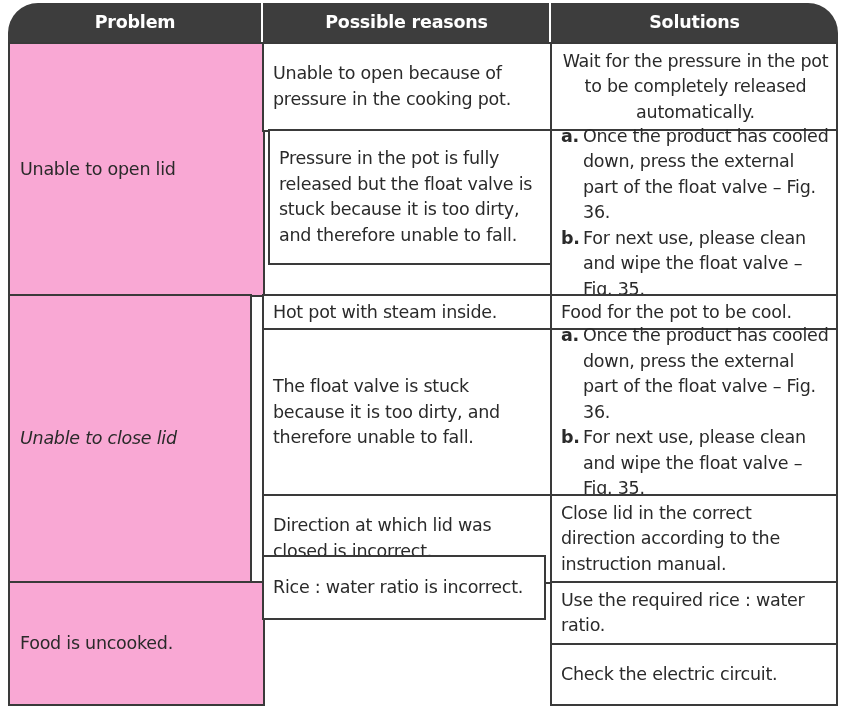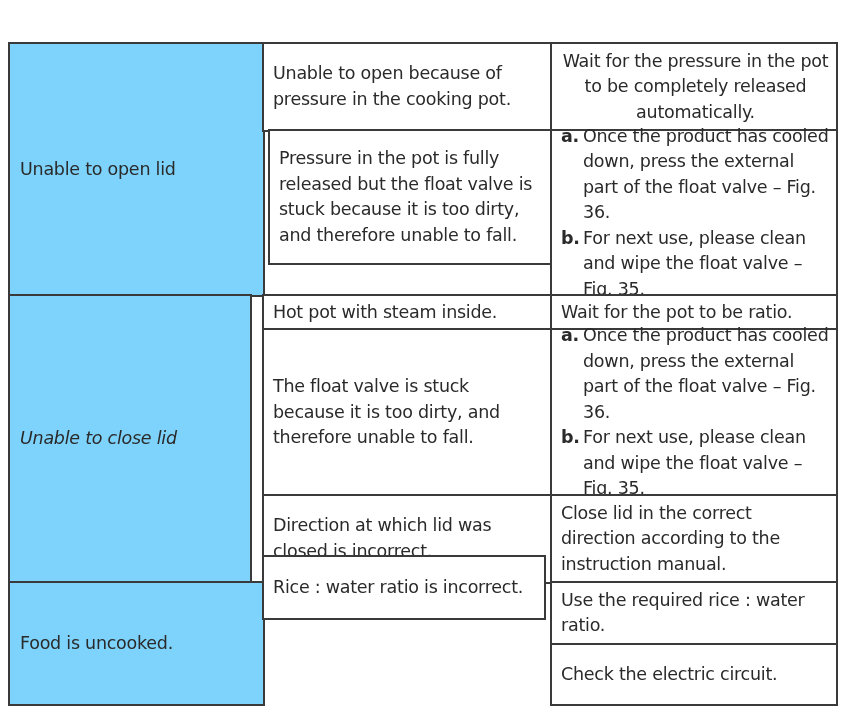--- a/index.html
+++ b/index.html
@@ -60,21 +60,21 @@
     position: absolute;
     box-sizing: border-box;
     border: 2.5px solid #3a3a3a;
     display: flex;
     align-items: center;
     font-size: 17.5px;
     line-height: 25.5px;
     letter-spacing: -0.25px;
   }
   .cell.problem {
-    background: #7dd3fc;
+    background: #f9a8d4;
     padding-left: 10px;
   }
   .cell.reason, .cell.solution {
     background: #ffffff;
     padding-left: 9px;
     padding-right: 6px;
   }
   .cell-text { display: block; }
   .steps {
     list-style: none;
@@ -89,20 +89,27 @@
     width: 22px;
     flex: 0 0 22px;
   }
   .step-text { flex: 1 1 auto; }
 </style>
 </head>
 <body>
 
 <div class="table">
 
+  <div class="header">
+    <div class="hcell" style="left:0;width:254px;">Problem</div>
+    <div class="hdiv" style="left:253px;"></div>
+    <div class="hcell" style="left:255px;width:287px;">Possible reasons</div>
+    <div class="hdiv" style="left:541px;"></div>
+    <div class="hcell" style="left:543px;width:287px;">Solutions</div>
+  </div>
 
   <div class="body">
 
     <div class="cell problem" style="left:0;top:0;width:256.5px;height:254.5px;">
       <span class="cell-text">Unable to open lid</span>
     </div>
     <div class="cell reason" style="left:254px;top:0;width:290.5px;height:89.5px;">
       <span class="cell-text">Unable to open because of pressure in the cooking pot.</span>
     </div>
     <div class="cell solution" style="left:542px;top:0;width:288px;height:89.5px;text-align:center;">
@@ -124,21 +131,21 @@
       </ul>
     </div>
 
     <div class="cell problem" style="left:0;top:252px;width:244px;height:289.5px;font-style:italic;">
       <span class="cell-text">Unable to close lid</span>
     </div>
     <div class="cell reason" style="left:254px;top:252px;width:290.5px;height:36.5px;">
       <span class="cell-text">Hot pot with steam inside.</span>
     </div>
     <div class="cell solution" style="left:542px;top:252px;width:288px;height:36.5px;">
-      <span class="cell-text">Wait for the pot to be ratio.</span>
+      <span class="cell-text">Food for the pot to be cool.</span>
     </div>
     <div class="cell reason" style="left:254px;top:286px;width:290.5px;height:168.5px;">
       <span class="cell-text">The float valve is stuck because it is too dirty, and therefore unable to fall.</span>
     </div>
     <div class="cell solution" style="left:542px;top:286px;width:288px;height:168.5px;">
       <ul class="steps">
         <li class="step">
           <span class="step-label">a.</span>
           <span class="step-text">Once the product has cooled down, press the external part of the float valve – Fig. 36.</span>
         </li>

